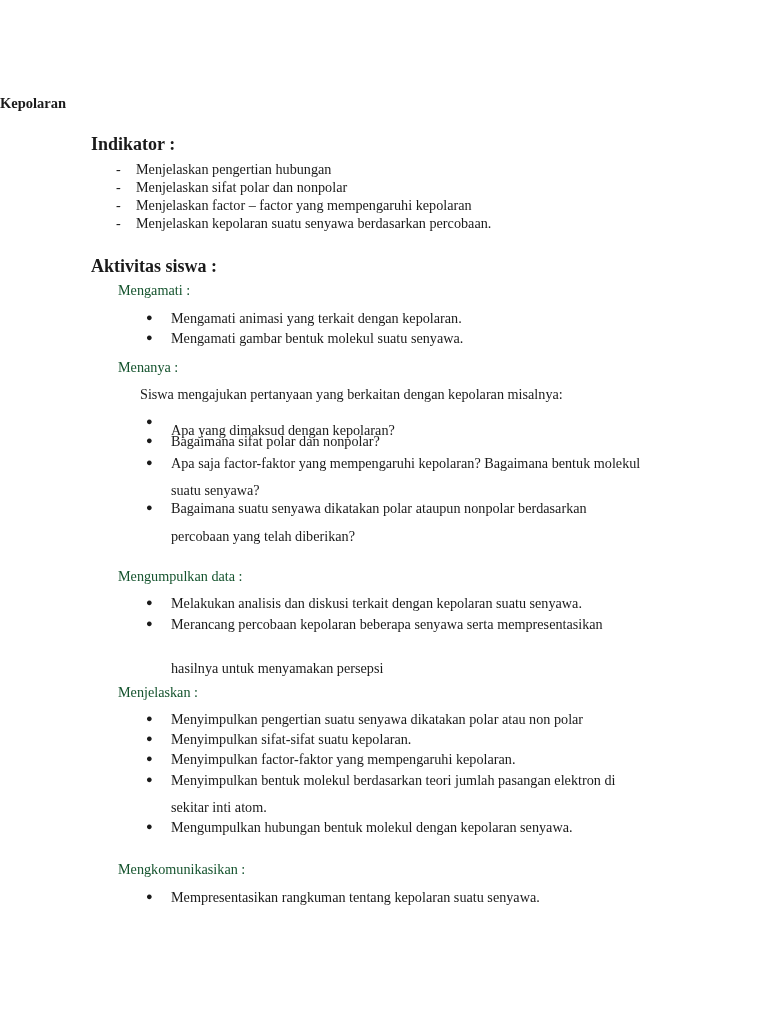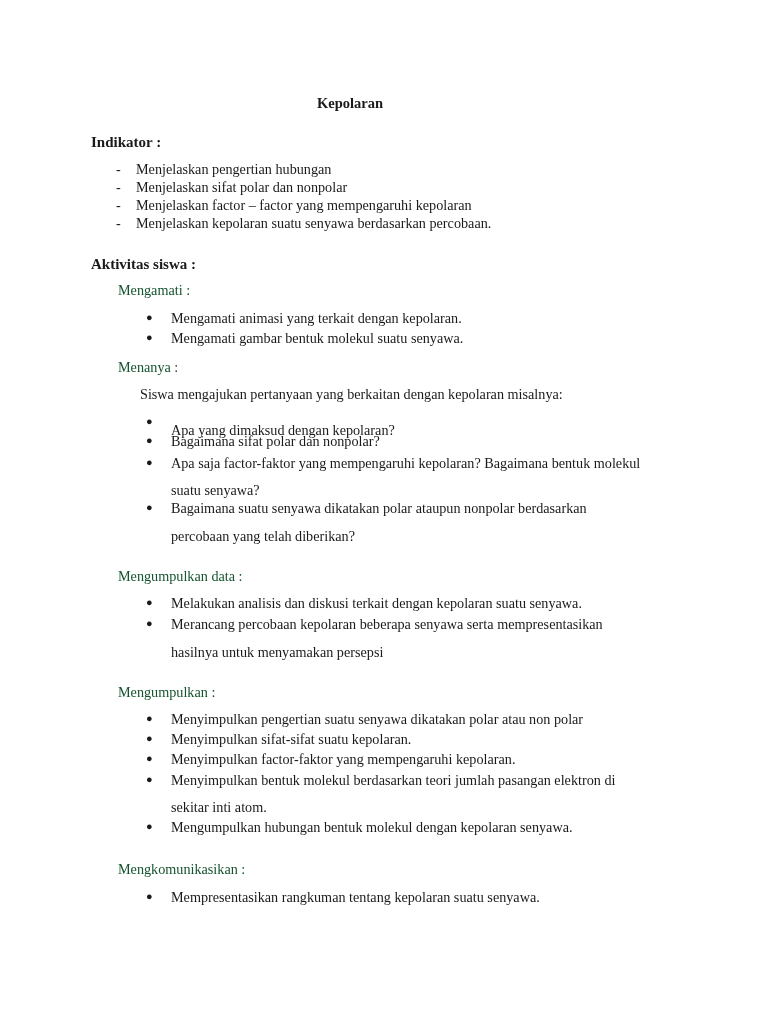--- a/index.html
+++ b/index.html
@@ -2,22 +2,22 @@
 <html><head>
   <meta charset="utf-8">
   <style>
     html, body { margin: 0; padding: 0; background: #ffffff; }
     body {
       width: 768px; height: 1024px; position: relative; overflow: hidden;
       font-family: "Liberation Serif", "DejaVu Serif", serif;
       color: #1a1a1a; font-size: 14.2px;
     }
     .abs { position: absolute; white-space: nowrap; line-height: 1; }
-    .title { left: 0; width: 700px; text-align: center; top: 96px; font-weight: bold; font-size: 14.5px; }
-    .h { font-weight: bold; font-size: 15px; left: 91px; }
+    .title { left: 0; width: 700px; top: 96px; font-weight: bold; font-size: 14.5px; }
+    .h { font-weight: bold; font-size: 18px; left: 91px; }
     .sub { left: 118px; color: #14532d; }
     .dash { left: 116px; }
     .dtext { left: 136px; }
     .bul { left: 146px; font-size: 11px; }
     .btext { left: 171px; }
     .para { left: 140px; text-align: center; }
   </style>
 </head>
 <body>
 
@@ -55,23 +55,23 @@
   <span class="abs btext" style="top:483px">suatu senyawa?</span>
   <span class="abs bul" style="top:502px">●</span>
   <span class="abs btext" style="top:501px">Bagaimana  suatu senyawa dikatakan polar ataupun nonpolar berdasarkan</span>
   <span class="abs btext" style="top:529px">percobaan yang telah diberikan?</span>
 
   <div class="abs sub" style="top:569px">Mengumpulkan data :</div>
   <span class="abs bul" style="top:597px">●</span>
   <span class="abs btext" style="top:596px">Melakukan analisis dan diskusi terkait dengan kepolaran suatu senyawa.</span>
   <span class="abs bul" style="top:618px">●</span>
   <span class="abs btext" style="top:617px">Merancang percobaan kepolaran beberapa senyawa serta mempresentasikan</span>
-  <span class="abs btext" style="top:645px">hasilnya untuk menyamakan persepsi</span>
+  <span class="abs btext" style="top:661px">hasilnya untuk menyamakan persepsi</span>
 
-  <div class="abs sub" style="top:685px">Mengumpulkan :</div>
+  <div class="abs sub" style="top:685px">Menjelaskan :</div>
   <span class="abs bul" style="top:713px">●</span>
   <span class="abs btext" style="top:712px">Menyimpulkan pengertian suatu senyawa dikatakan polar atau non polar</span>
   <span class="abs bul" style="top:733px">●</span>
   <span class="abs btext" style="top:732px">Menyimpulkan sifat-sifat suatu kepolaran.</span>
   <span class="abs bul" style="top:753px">●</span>
   <span class="abs btext" style="top:752px">Menyimpulkan factor-faktor yang mempengaruhi kepolaran.</span>
   <span class="abs bul" style="top:774px">●</span>
   <span class="abs btext" style="top:773px">Menyimpulkan bentuk molekul berdasarkan teori jumlah pasangan elektron di</span>
   <span class="abs btext" style="top:800px">sekitar inti atom.</span>
   <span class="abs bul" style="top:821px">●</span>

